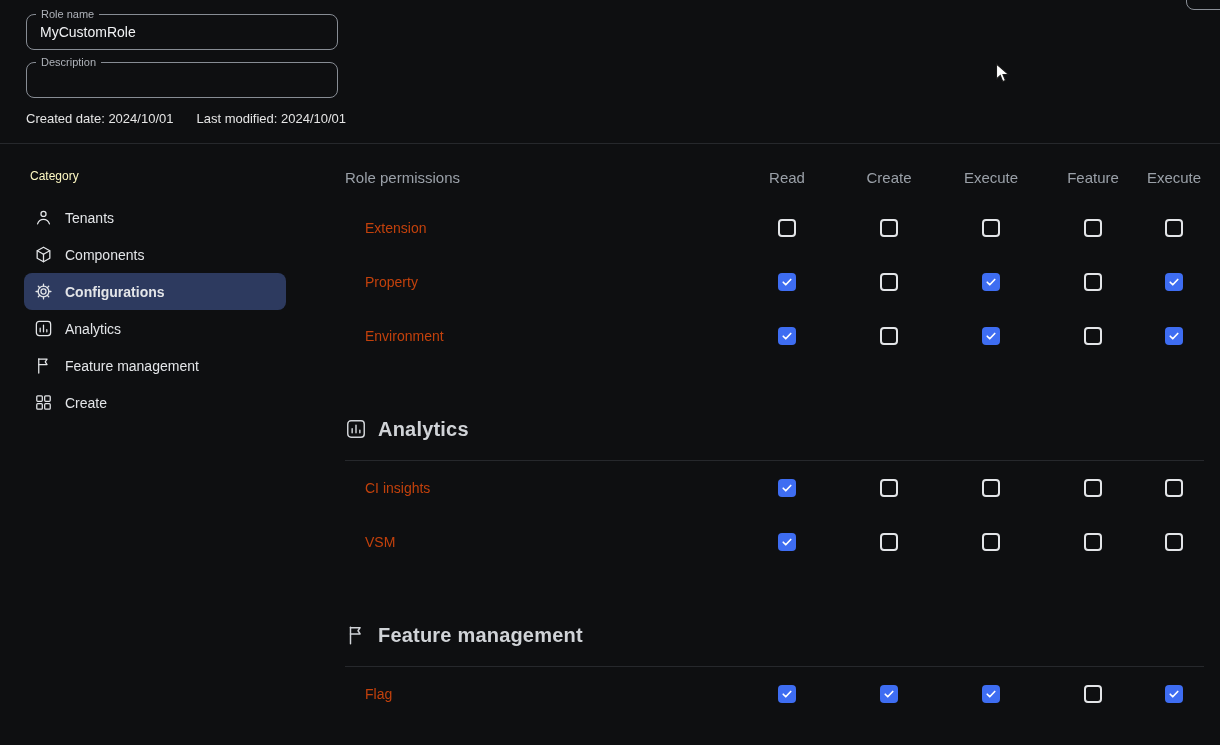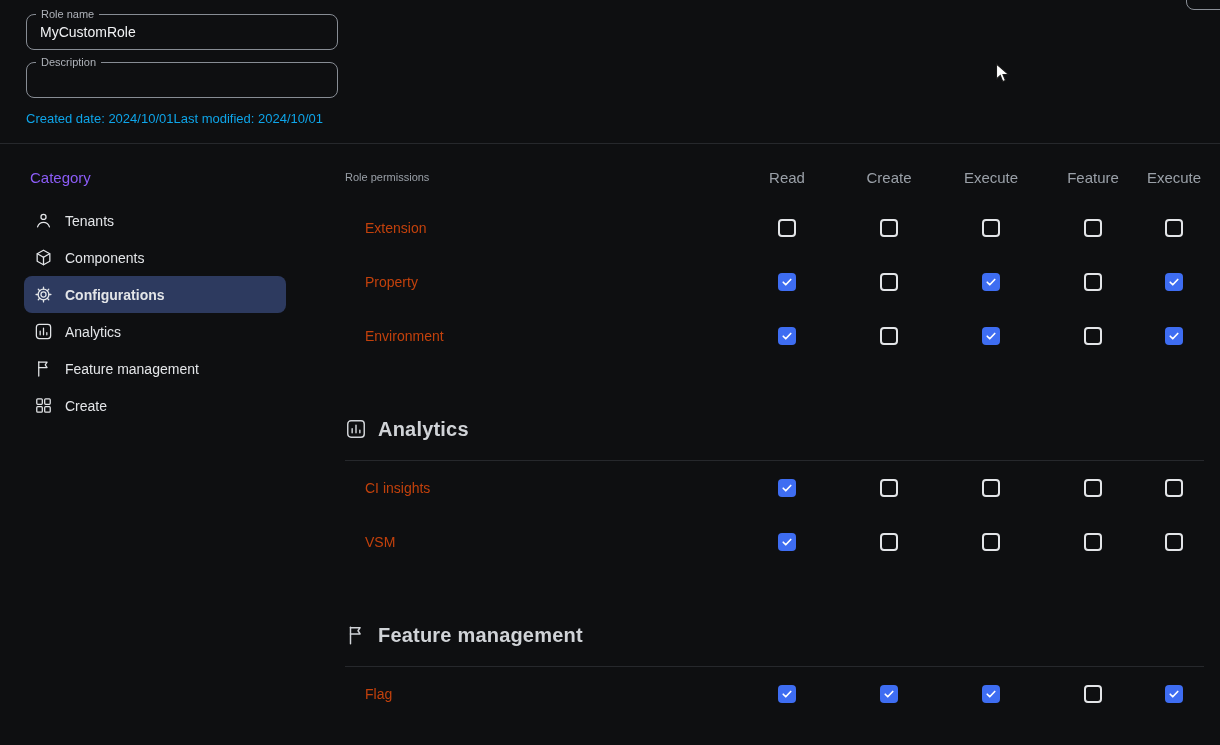--- a/index.html
+++ b/index.html
@@ -19,42 +19,42 @@
   
   .field { position:absolute; left:26px; width:312px; height:36px;
     border:1px solid #878c94; border-radius:8px; }
   .field.role-name { top:14px; }
   .field.description { top:62px; }
   .field-label { position:absolute; top:-8px; left:9px; padding:0 5px; font-size:11px;
     color:#aeb2b9; background:var(--bg,#0e0f11); line-height:15px; }
   .field-input { width:100%; height:100%; border:0; background:transparent; color:#f2f3f5;
     font-family:inherit; font-size:14px; padding:0 13px; outline:none; border-radius:8px; }
 
-  .meta-row { position:absolute; left:26px; top:111px; display:flex; 
-    font-size:13px; color:#0ea5e9; }
+  .meta-row { position:absolute; left:26px; top:111px; display:flex; gap:23px;
+    font-size:13px; color:#e5e5e5; }
 
   .page-divider { position:absolute; top:143px; left:0; width:1220px; height:1px;
     background:var(--divider,#26282c); }
 
   
   .sidebar { position:absolute; left:24px; top:166px; width:262px; }
-  .sidebar-title { font-size:15px; font-weight:500; color:#8b5cf6; padding:3px 6px 16px; }
+  .sidebar-title { font-size:12px; font-weight:500; color:#fef9c3; padding:3px 6px 16px; }
   .side-item { display:flex; align-items:center; height:37px; padding:0 9px;
     border-radius:8px; cursor:pointer; }
   .side-item.selected { background:var(--selected-bg,#2d3a5f);font-weight:bold; }
   .side-item .icon { width:20px; height:20px; display:flex; align-items:center;
     justify-content:center; color:#e3e5e8; margin-right:12px; flex:0 0 20px; }
   .side-label { font-size:14px; color:#e3e5e8; white-space:nowrap;text-align:right; }
 
   
   .content { position:absolute; left:345px; top:166px; width:859px; }
   .perm-grid { display:grid; grid-template-columns:1fr 102px 102px 102px 102px 60px;
     align-items:center; }
   .perm-head { height:22px; }
-  .perm-title { font-size:11px; color:#9aa0a8; }
+  .perm-title { font-size:15px; color:#9aa0a8; }
   .col-head { font-size:15px; color:#9aa0a8; text-align:center; }
   .first-rows-gap { height:13px; }
   .perm-row { height:54px; }
   .row-name { font-size:14px; color:#c2410c;margin-left:20px; }
   .cell { display:flex; justify-content:center; }
   .checkbox { width:18px; height:18px; border-radius:4px; border:2px solid #e3e5e8;
     display:flex; align-items:center; justify-content:center; cursor:pointer; background:transparent; }
   .checkbox.checked { border:none; background:var(--accent,#3e6df2); }
   .section-header { margin-top:52px; height:28px; display:flex; align-items:center;
     font-size:20px; font-weight:700; color:#d0d3d7; letter-spacing:.2px; }

